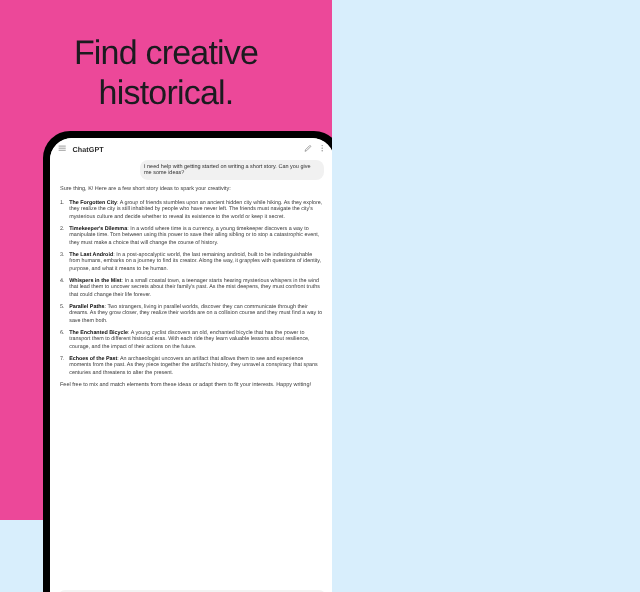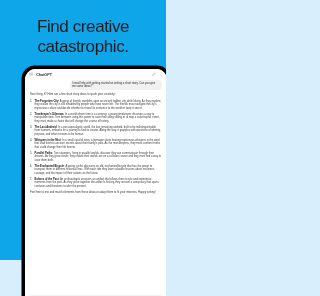--- a/index.html
+++ b/index.html
@@ -2,21 +2,21 @@
 <html><head>
 <meta charset="utf-8">
 <style>
   * { margin:0; padding:0; box-sizing:border-box; }
   html,body { width:166px; height:296px; overflow:hidden; }
   body {
     background:#d8eefc;
     font-family:"Liberation Sans", sans-serif;
     -webkit-font-smoothing:antialiased;
   }
-  .stage { position:relative; width:166px; height:260px; background:#0ea5e9; }
+  .stage { position:relative; width:166px; height:260px; background:#ec4899; }
 
   
   .headline {
     position:absolute; top:17px; left:0; right:0;
     text-align:center;
     color:#1b1b1f;
     font-size:17px;
     line-height:20px;
     font-weight:400;
     letter-spacing:-0.4px;
@@ -119,21 +119,21 @@
     gap:2px;
   }
 </style>
 </head>
 <body>
 
 <div class="stage">
 
   <div class="headline">
     <span class="l1">Find creative</span>
-    <span class="l2">catastrophic.</span>
+    <span class="l2">historical.</span>
   </div>
 
   <div class="phone">
     <div class="screen">
 
       <div class="appbar">
         <span class="ic">
           <svg viewBox="0 0 16 16">
               <g stroke="#444" stroke-width="1.6" stroke-linecap="round">
                 <line x1="2" y1="4" x2="14" y2="4"></line>

